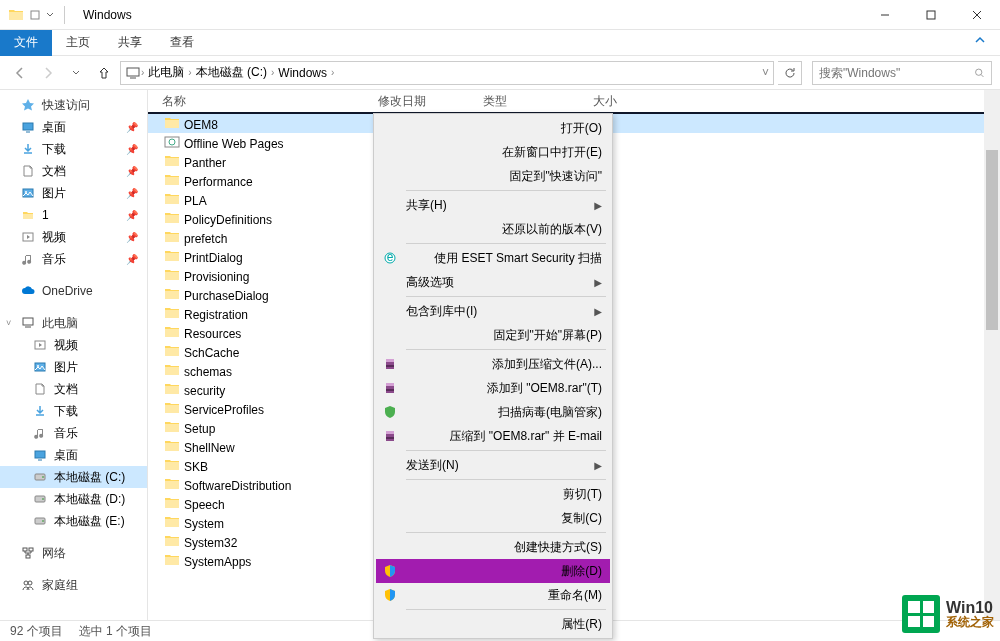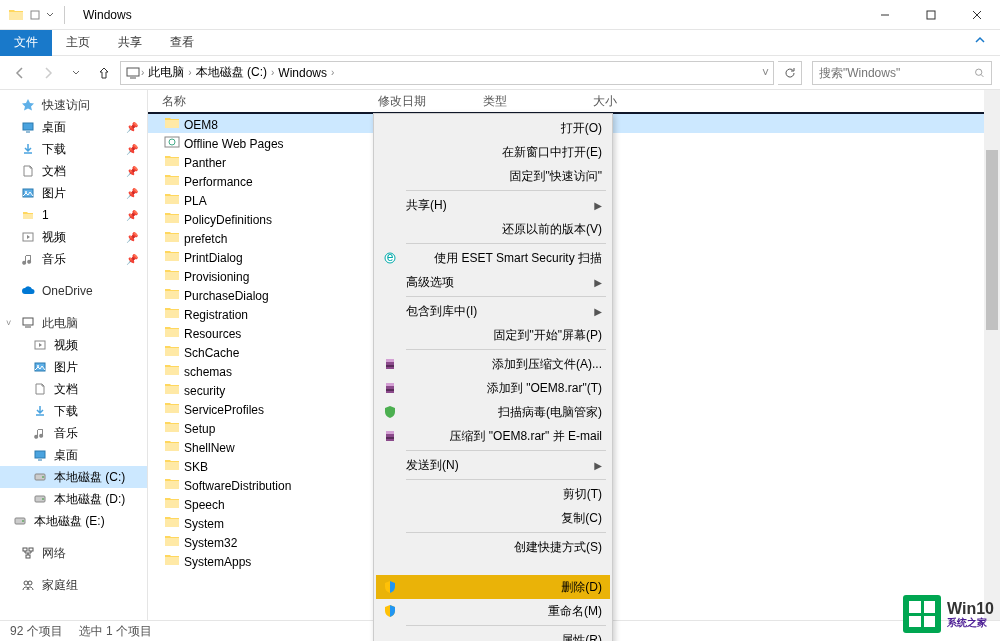--- a/index.html
+++ b/index.html
@@ -52,31 +52,31 @@
     .file-name-cell { width: 220px; display: flex; align-items: center; gap: 4px; }
     .folder-icon-sm { width: 16px; height: 14px; flex-shrink: 0; }
     
     .scrollbar-v { position: absolute; right: 0; top: 0; width: 16px; height: 100%; background: #f0f0f0; }
     .scrollbar-thumb { position: absolute; right: 2px; top: 60px; width: 12px; height: 180px; background: #c1c1c1; border-radius: 0; }
     
     .status-bar { height: 22px; border-top: 1px solid #e5e5e5; display: flex; align-items: center; padding: 0 10px; gap: 16px; background: #fff; font-size: 11px; color: #555; }
     
     .context-menu { position: absolute; left: 373px; top: 113px; width: 240px; background: #f0f0f0; border: 1px solid #ccc; box-shadow: 2px 2px 6px rgba(0,0,0,0.2); z-index: 1000; padding: 2px; }
     .ctx-item { display: flex; align-items: center; height: 24px; padding: 0 8px 0 30px; position: relative; justify-content: flex-end; }
-    .ctx-item.highlighted { background: #eab308; margin-top: 16px; }
+    .ctx-item.highlighted { background: #a21caf; }
     .ctx-sep { height: 1px; background: #d0d0d0; margin: 2px 4px 2px 30px; }
     .ctx-arrow { margin-left: auto; font-size: 10px; color: #555; }
     .ctx-icon { position: absolute; left: 6px; width: 16px; height: 16px; display: flex; align-items: center; justify-content: center; }
     
     .watermark { position: absolute; right: 6px; bottom: 8px; display: flex; align-items: center; gap: 6px; font-size: 18px; font-weight: bold; }
     .watermark-logo { width: 38px; height: 38px; background: #00a651; border-radius: 3px; display: grid; grid-template: 1fr 1fr / 1fr 1fr; gap: 3px; padding: 6px; }
     .watermark-logo div { background: white; }
     .watermark-text { line-height: 1.1; }
     .watermark-text .line1 { color: #333; font-size: 16px;}
-    .watermark-text .line2 { color: #4c1d95; font-size: 10px; }
+    .watermark-text .line2 { color: #a16207; font-size: 12px; }
     
     .icon-sb { width: 16px; height: 16px; flex-shrink: 0; display: flex; align-items: center; justify-content: center; }
   </style>
 </head>
 <body>
 
 <div class="titlebar">
   <div class="titlebar-left">
     <svg class="folder-small-icon" viewBox="0 0 16 16">
         <path fill="#ffd75e" d="M1 3h5l1 1h8v9H1z"></path>
@@ -336,21 +336,21 @@
         </div>
         <div class="sidebar-item" style="padding-left: 32px;">
           <span class="icon-sb">
             <svg width="14" height="14" viewBox="0 0 14 14">
               <rect x="2" y="4" width="10" height="6" rx="1" fill="#ccc" stroke="#888"></rect>
               <circle cx="10" cy="7" r="1" fill="#6a6"></circle>
             </svg>
           </span>
           <span>本地磁盘 (D:)</span>
         </div>
-        <div class="sidebar-item" style="padding-left: 12px;">
+        <div class="sidebar-item" style="padding-left: 32px;">
           <span class="icon-sb">
             <svg width="14" height="14" viewBox="0 0 14 14">
               <rect x="2" y="4" width="10" height="6" rx="1" fill="#ccc" stroke="#888"></rect>
               <circle cx="10" cy="7" r="1" fill="#6a6"></circle>
             </svg>
           </span>
           <span>本地磁盘 (E:)</span>
         </div>
       </div>
     <div class="sidebar-spacer"></div>

